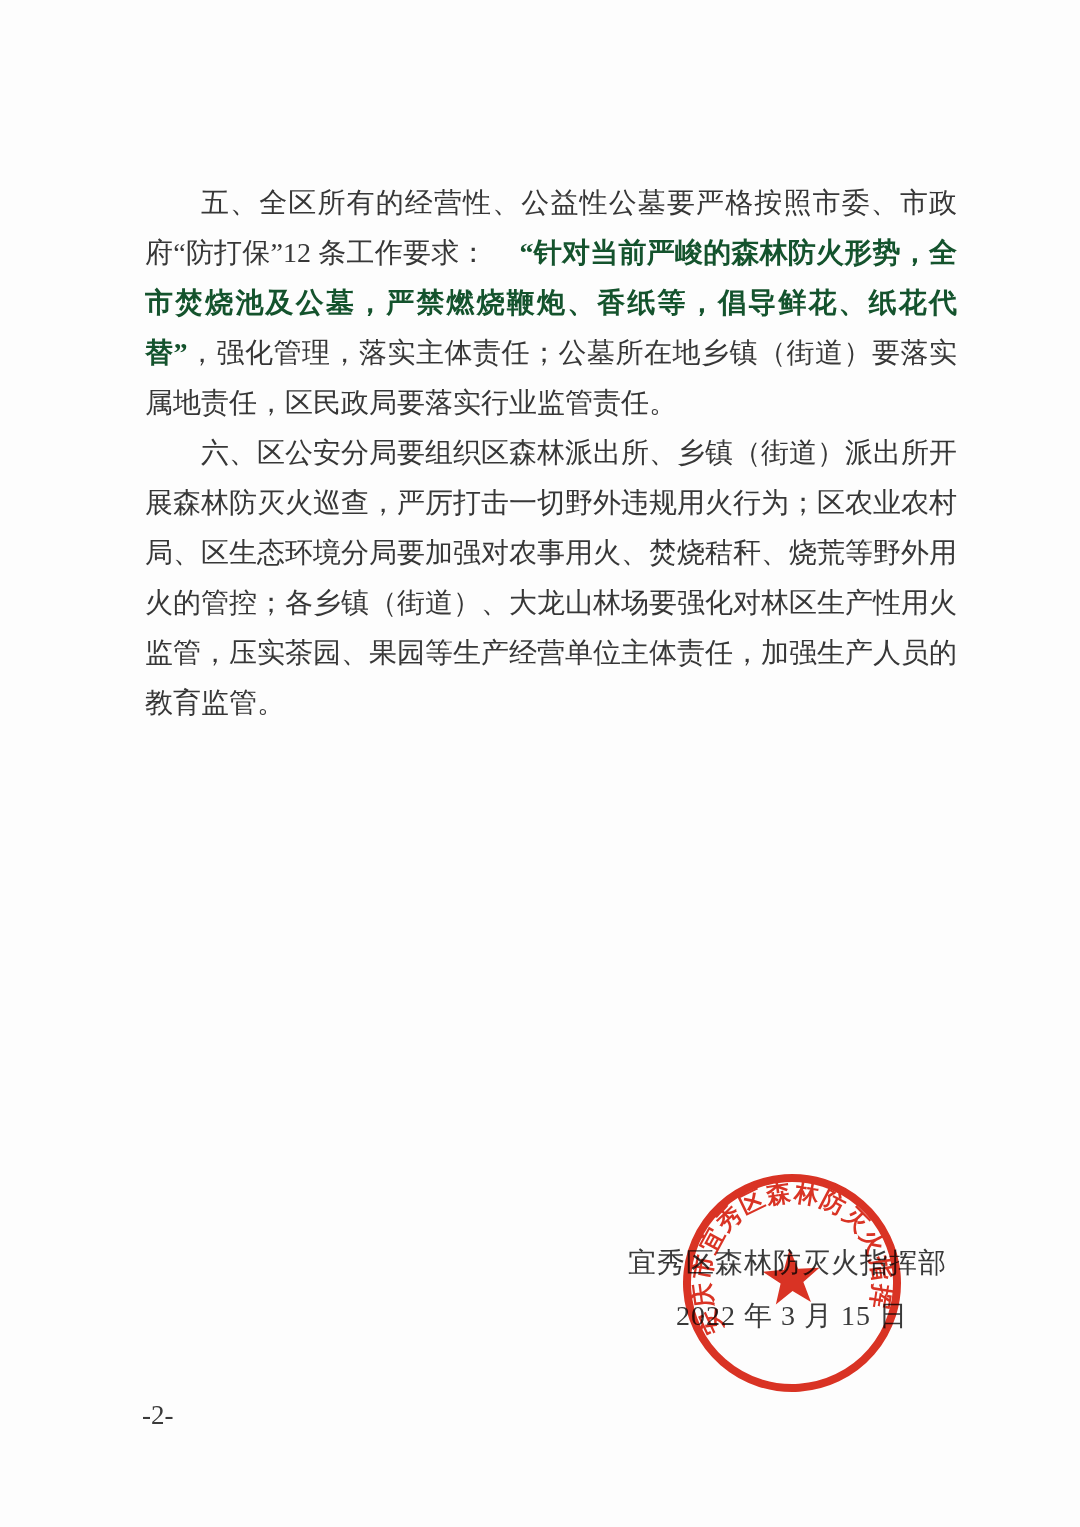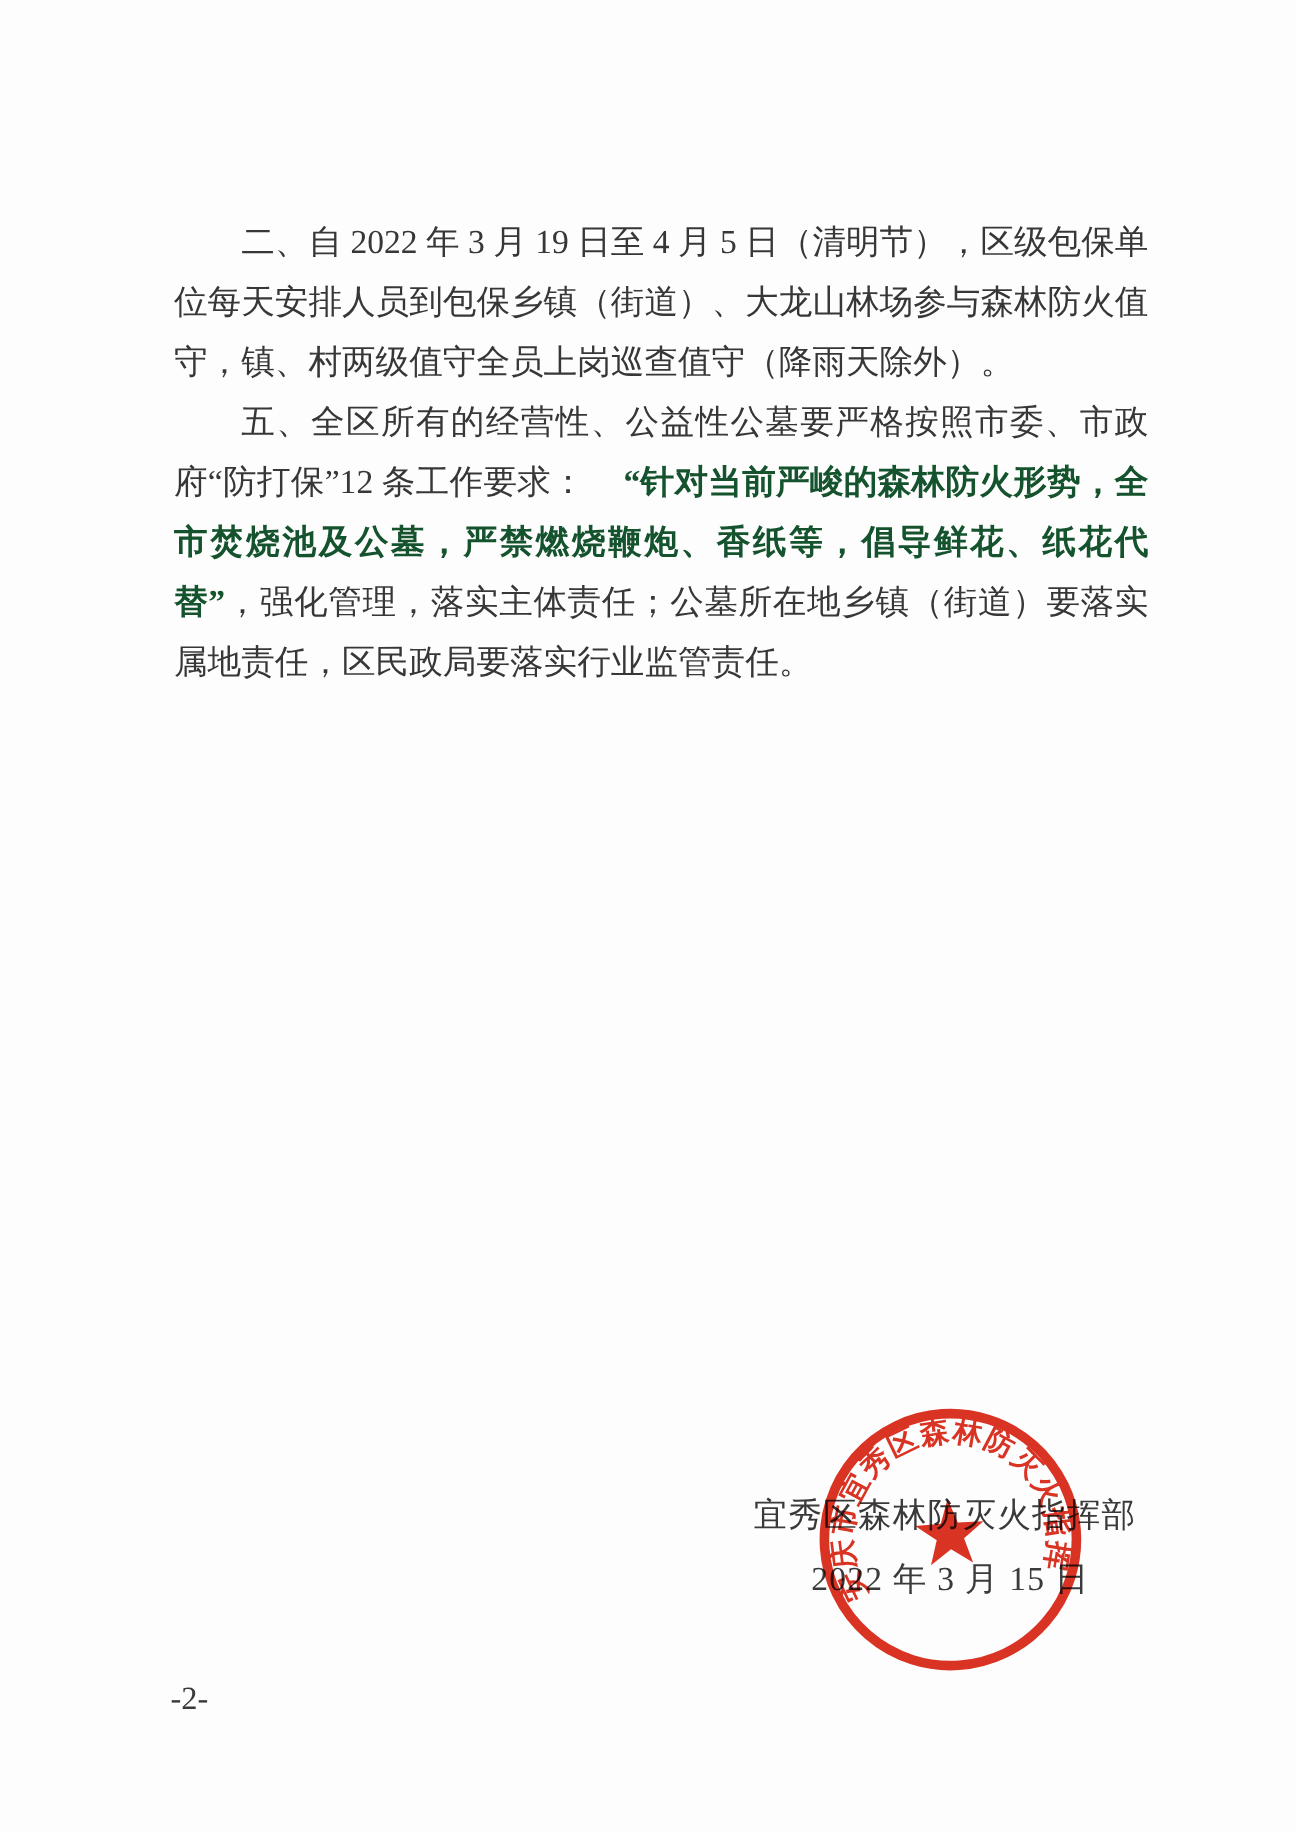--- a/index.html
+++ b/index.html
@@ -69,22 +69,22 @@
     opacity: 0.93;
     transform: rotate(-4deg);
   }
 </style>
 </head>
 <body>
 
 <div class="page">
 
   <div class="doc-body">
-    <p><span>二、自 2022 年 3 月 19 日至 4 月 5 日（清明节），区级包保单位每天安排人员到包保乡镇（街道）、大龙山林场参与森林防火值守，镇、村两级值守全员上岗巡查值守（降雨天除外）。</span></p>
     <p><span>五、全区所有的经营性、公益性公墓要严格按照市委、市政府“防打保”12 条工作要求：</span><span class="bold-run">“针对当前严峻的森林防火形势，全市焚烧池及公墓，严禁燃烧鞭炮、香纸等，倡导鲜花、纸花代替”</span><span>，强化管理，落实主体责任；公墓所在地乡镇（街道）要落实属地责任，区民政局要落实行业监管责任。</span></p>
+    <p><span>六、区公安分局要组织区森林派出所、乡镇（街道）派出所开展森林防灭火巡查，严厉打击一切野外违规用火行为；区农业农村局、区生态环境分局要加强对农事用火、焚烧秸秆、烧荒等野外用火的管控；各乡镇（街道）、大龙山林场要强化对林区生产性用火监管，压实茶园、果园等生产经营单位主体责任，加强生产人员的教育监管。</span></p>
   </div>
 
   <div class="signature-issuer">宜秀区森林防灭火指挥部</div>
   <div class="signature-date">2022 年 3 月 15 日</div>
 
   <svg class="seal" viewBox="-117 -117 234 234" aria-hidden="true">
     <defs>
       <path id="sealArc" d="M -71 41 A 82 82 0 1 1 71 41" fill="none"></path>
     </defs>
     <circle cx="0" cy="0" r="105" fill="none" stroke="#d92313" stroke-width="8"></circle>

